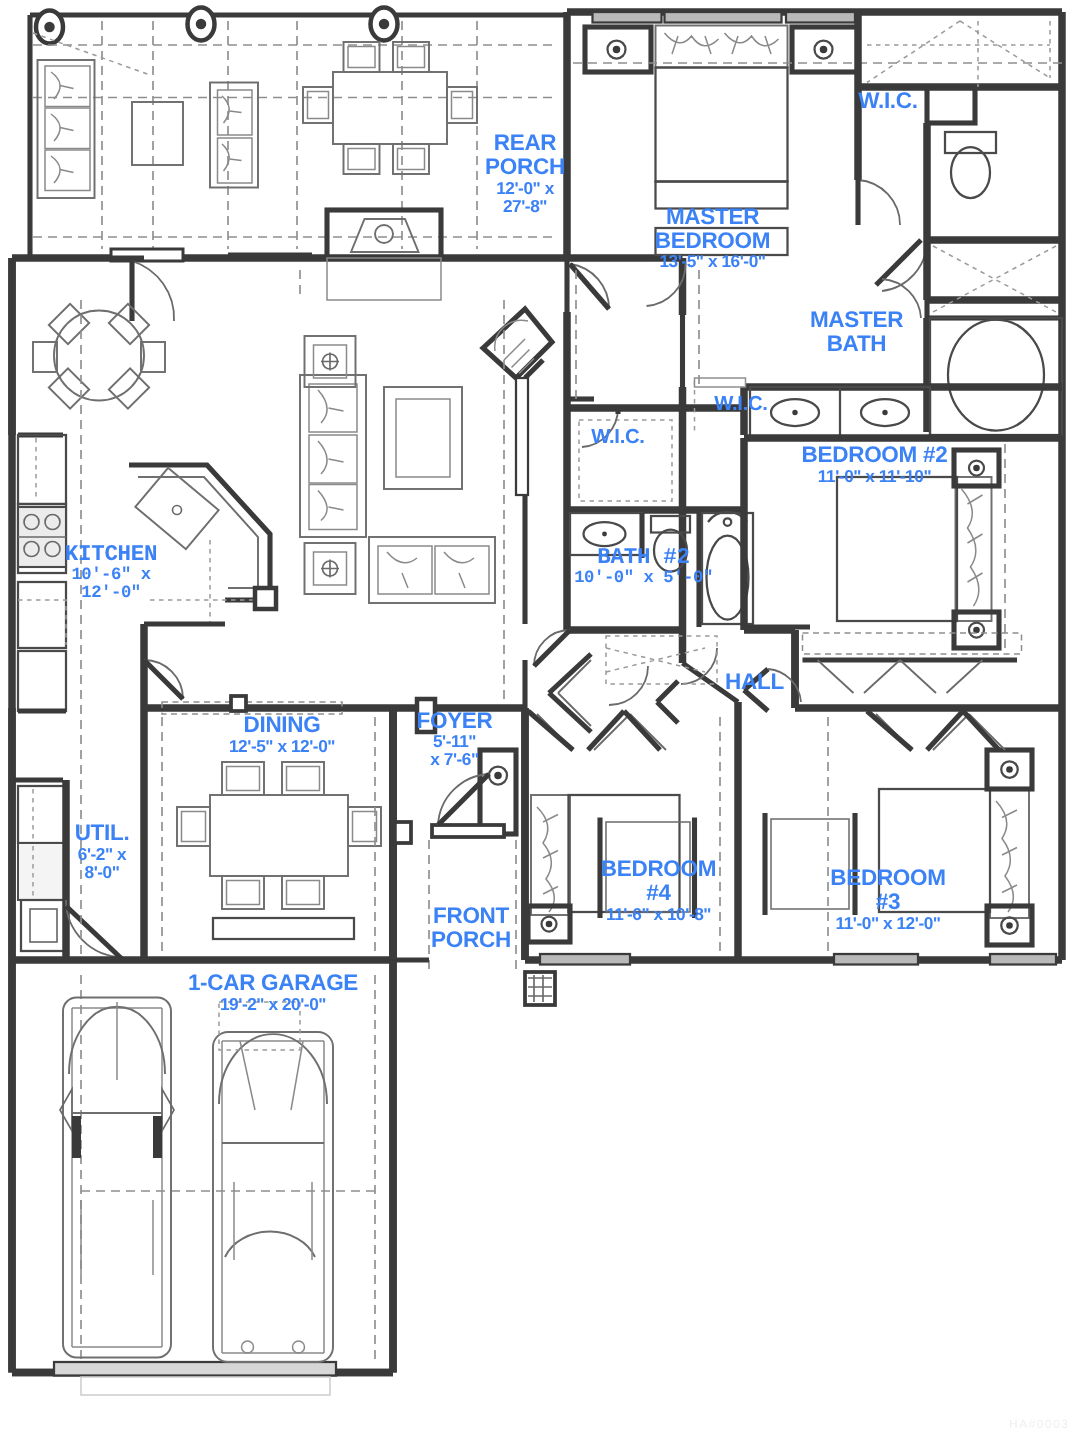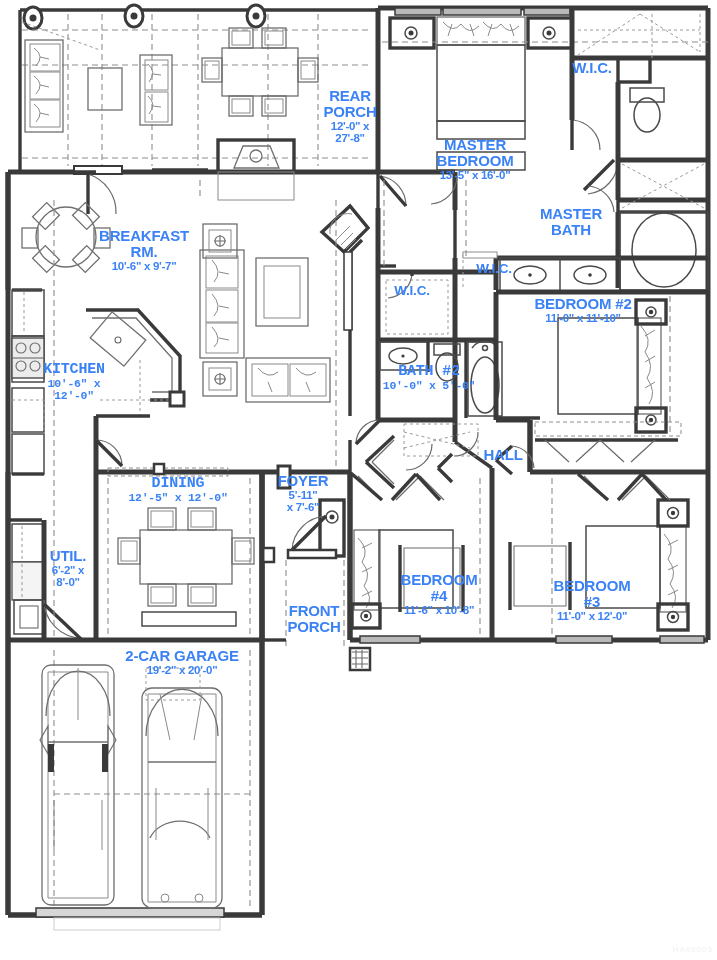--- a/index.html
+++ b/index.html
@@ -560,25 +560,20 @@
 
   <div class="lbl" style="left:592px;top:60px;transform:translate(-50%,0);">
     <span class="nm">W.I.C.</span>
   </div>
 
   <div class="lbl" style="left:571px;top:206px;transform:translate(-50%,0);">
     <span class="nm">MASTER</span>
     <span class="nm">BATH</span>
   </div>
 
-  <div class="lbl" style="left:144px;top:228px;transform:translate(-50%,0);">
-    <span class="nm">BREAKFAST</span>
-    <span class="nm">RM.</span>
-    <span class="dim">10'-6" x 9'-7"</span>
-  </div>
 
 
   <div class="lbl" style="left:583px;top:296px;transform:translate(-50%,0);">
     <span class="nm">BEDROOM #2</span>
     <span class="dim">11'-0" x 11'-10"</span>
   </div>
 
   <div class="lbl" style="left:412px;top:284px;transform:translate(-50%,0);">
     <span class="nm sm">W.I.C.</span>
   </div>
@@ -595,21 +590,21 @@
 
   <div class="lbl" style="left:429px;top:364px;transform:translate(-50%,0);font-family:Liberation Mono, monospace;">
     <span class="nm">BATH #2</span>
     <span class="dim">10'-0" x 5'-0"</span>
   </div>
 
   <div class="lbl" style="left:503px;top:447px;transform:translate(-50%,0);">
     <span class="nm">HALL</span>
   </div>
 
-  <div class="lbl" style="left:178px;top:476px;transform:translate(-50%,0);font-family:Liberation Mono, monospace;">
+  <div class="lbl" style="left:188px;top:476px;transform:translate(-50%,0);">
     <span class="nm">DINING</span>
     <span class="dim">12'-5" x 12'-0"</span>
   </div>
 
   <div class="lbl" style="left:303px;top:473px;transform:translate(-50%,0);">
     <span class="nm">FOYER</span>
     <span class="dim">5'-11"</span>
     <span class="dim">x 7'-6"</span>
   </div>
 
@@ -630,20 +625,20 @@
     <span class="dim">11'-6" x 10'-8"</span>
   </div>
 
   <div class="lbl" style="left:592px;top:578px;transform:translate(-50%,0);">
     <span class="nm">BEDROOM</span>
     <span class="nm">#3</span>
     <span class="dim">11'-0" x 12'-0"</span>
   </div>
 
   <div class="lbl" style="left:182px;top:648px;transform:translate(-50%,0);">
-    <span class="nm">2-CAR GARAGE</span>
+    <span class="nm">1-CAR GARAGE</span>
     <span class="dim">19'-2" x 20'-0"</span>
   </div>
 
   <div class="wm">HA#0003</div>
 
   </div>
 </div>
 
 </body></html>

